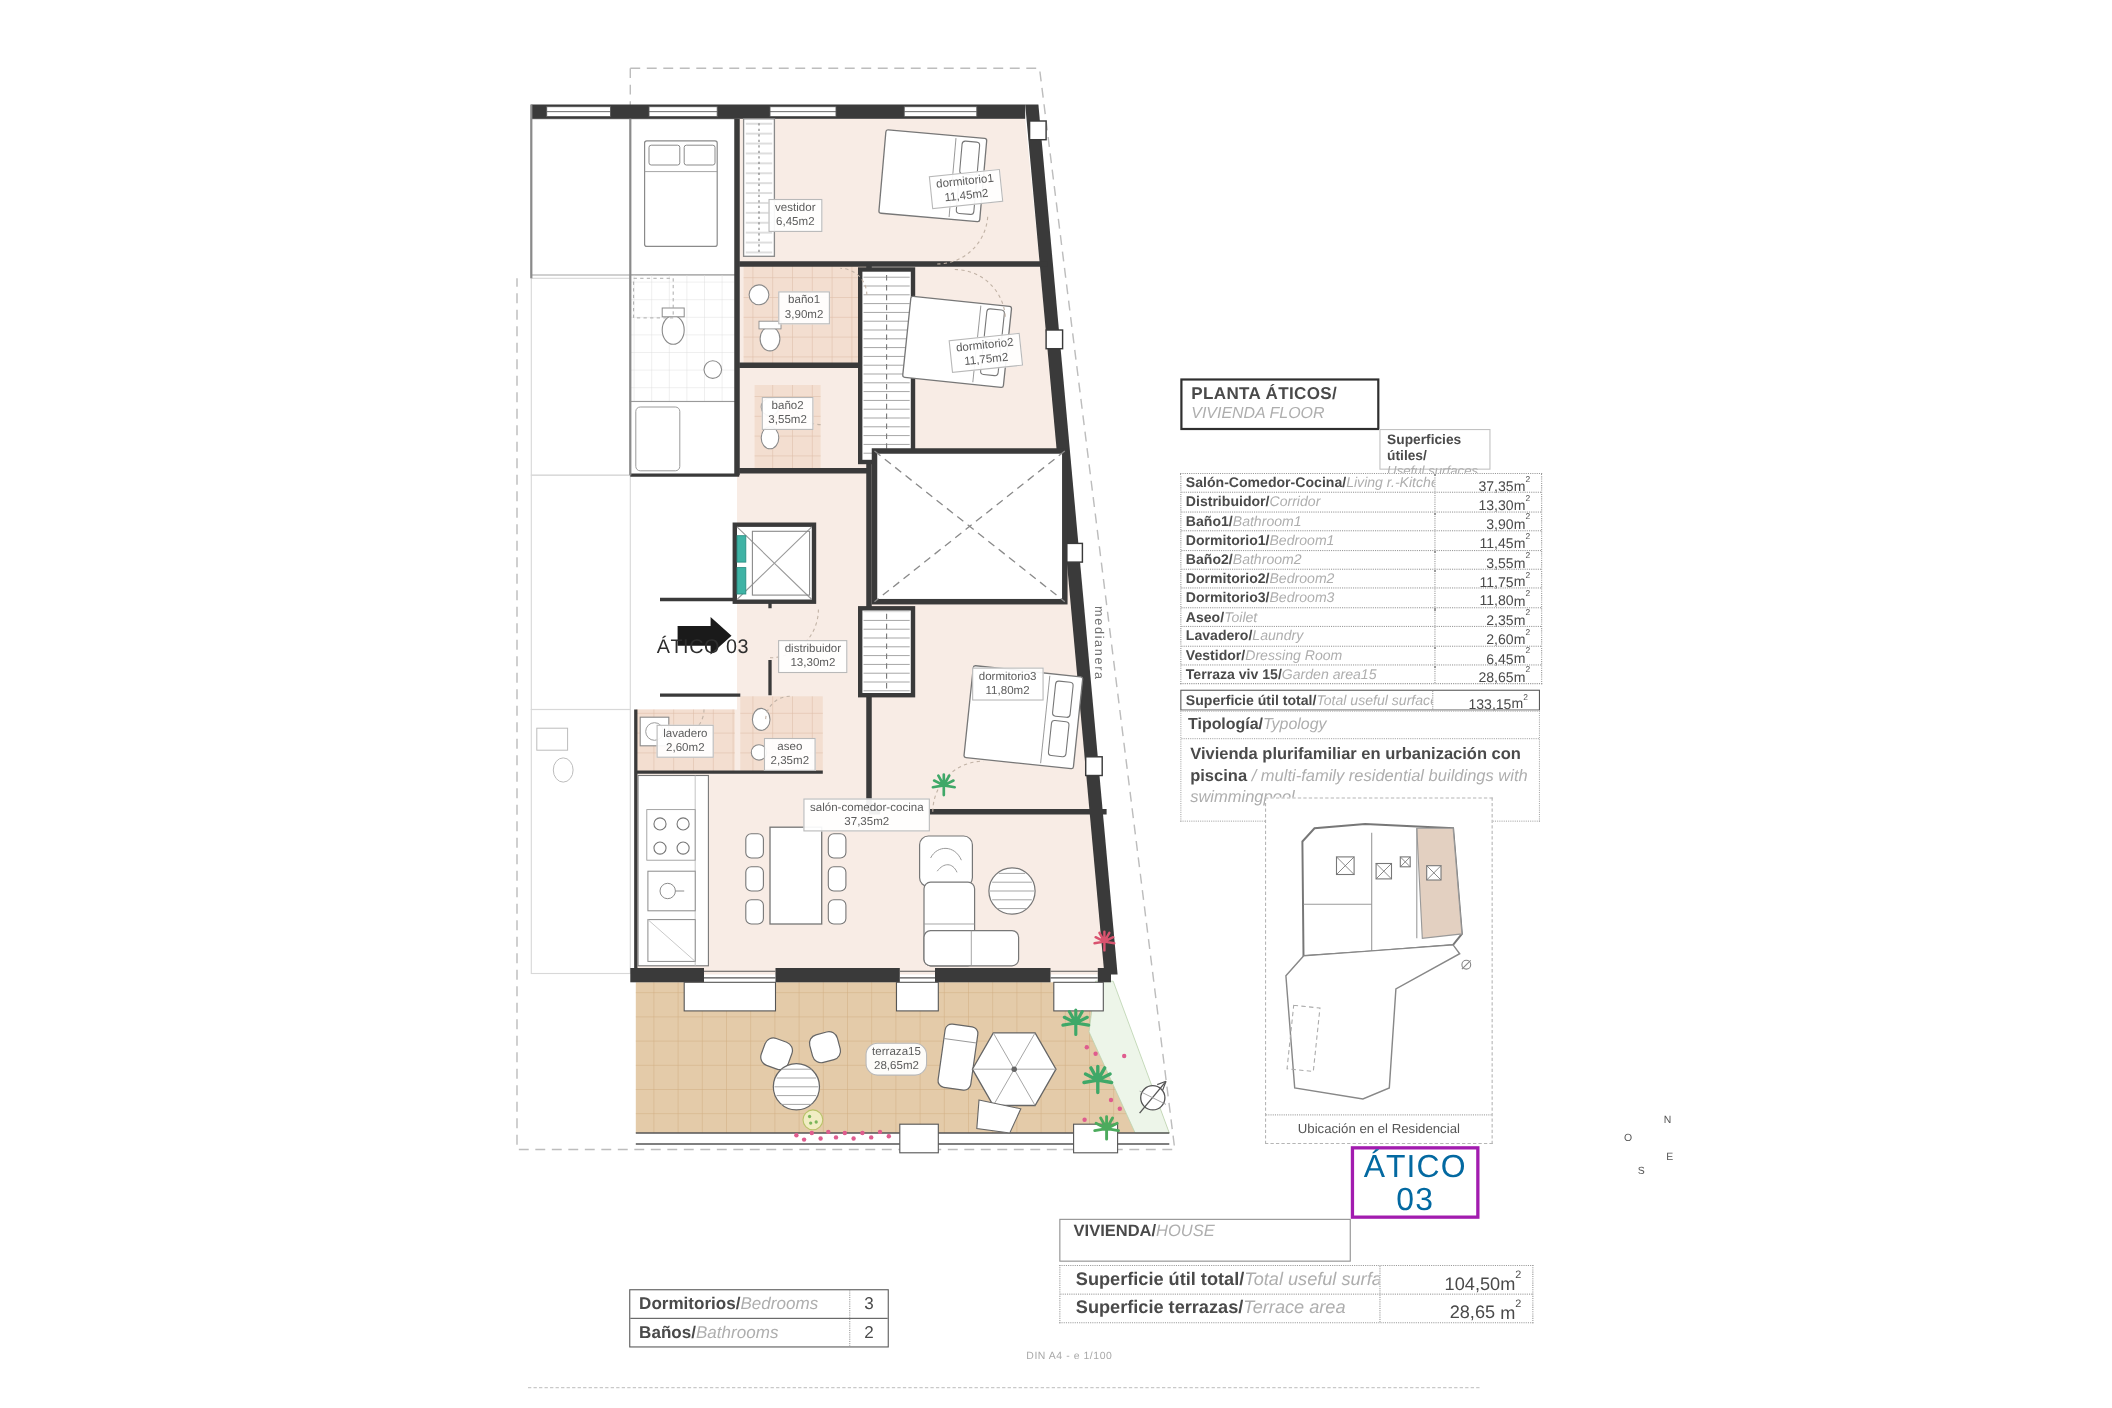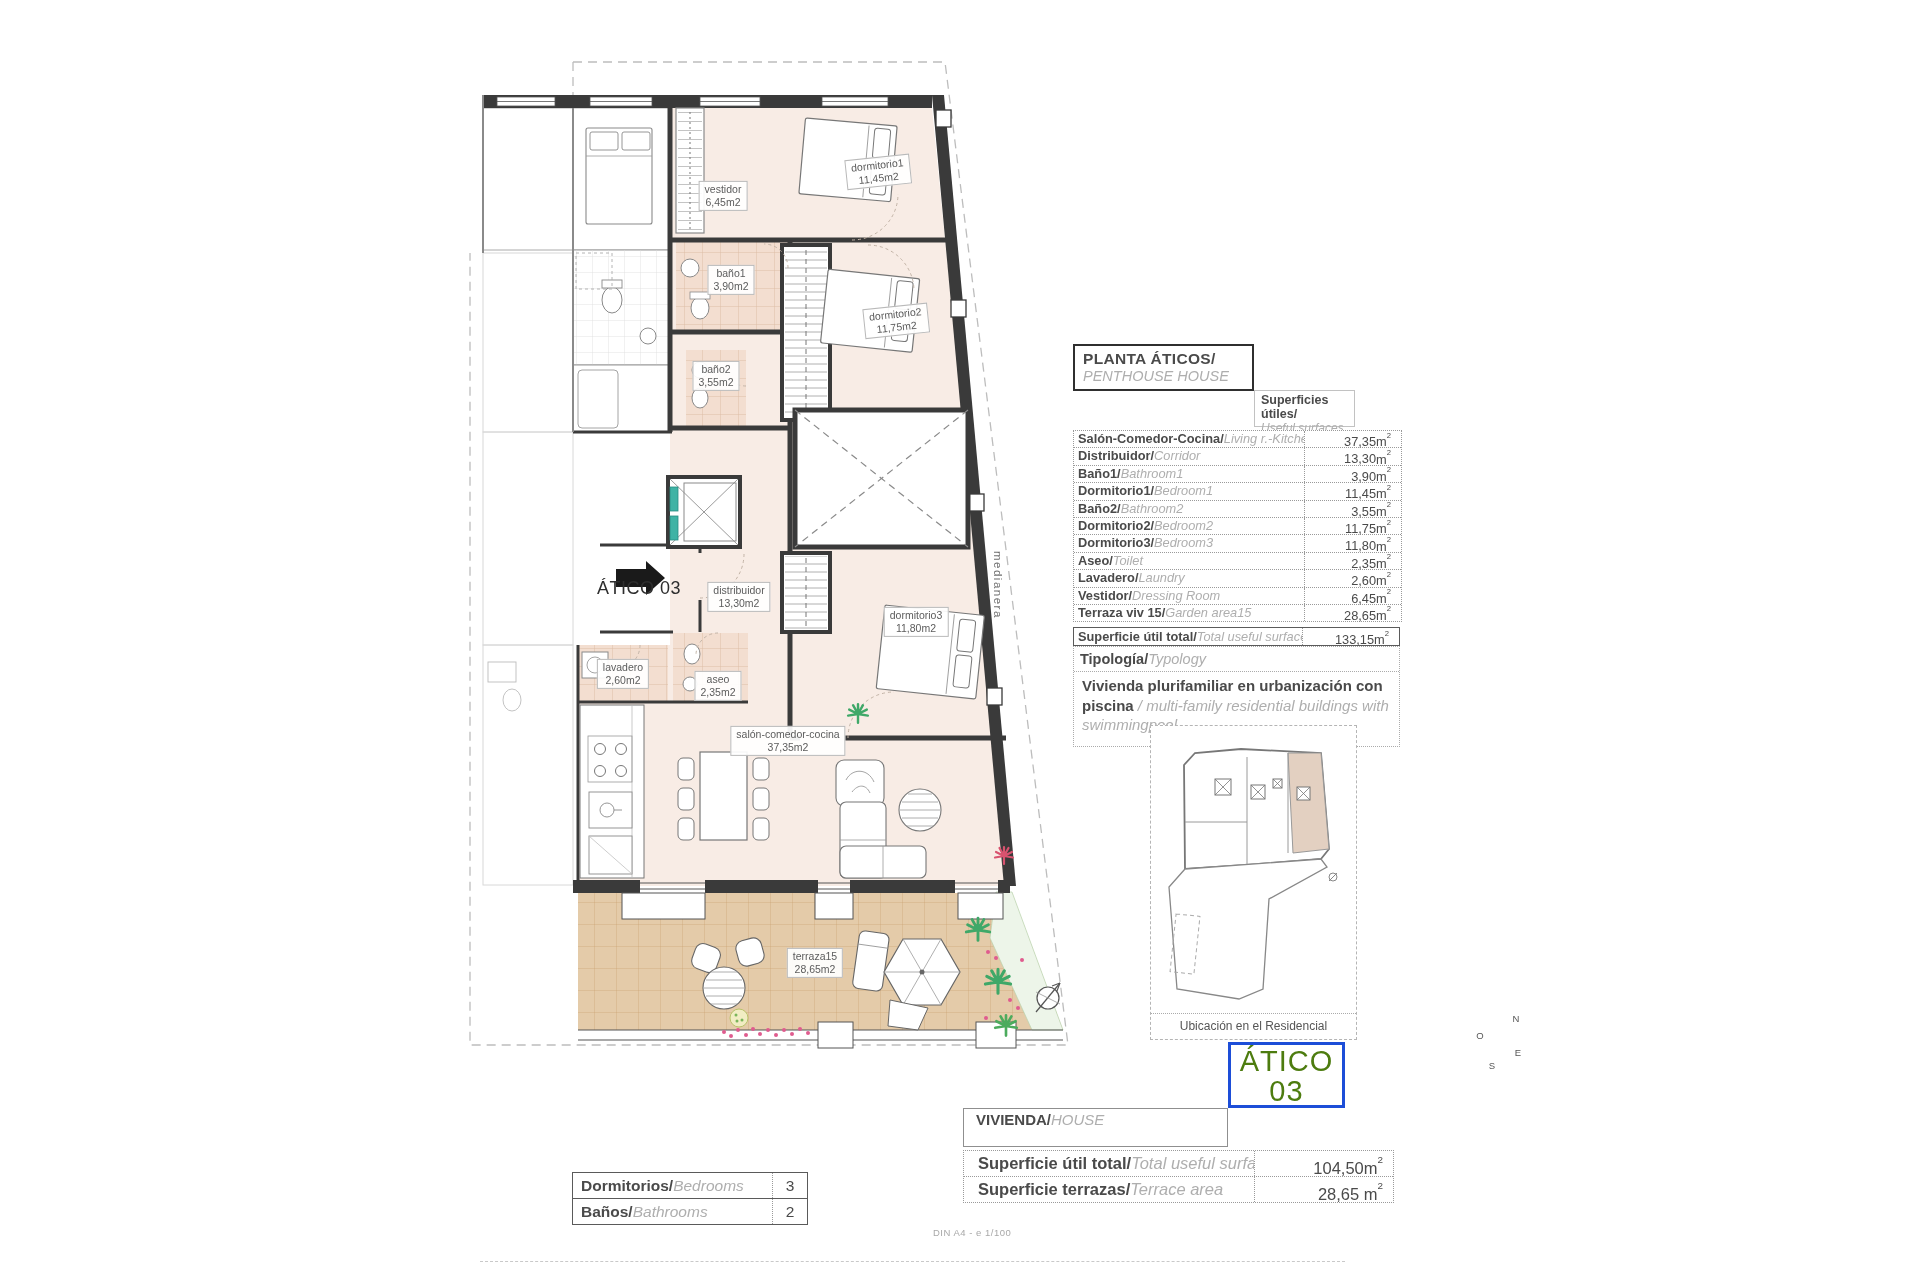--- a/index.html
+++ b/index.html
@@ -36,22 +36,22 @@
   .srow .val{width:86px;border-left:1px dotted #9a9a9a;text-align:right;padding-right:10px;white-space:nowrap;}
   .stotal{left:1073px;top:627px;width:327px;border:1.5px solid #5a5a5a;background:#fff;font-size:12.8px;box-sizing:border-box;}
   .stotal .srow{border-bottom:none;height:17px;line-height:17px;}
   .unit sup{font-size:.6em;position:relative;top:-.45em;}
   .typo{left:1073px;top:646px;width:327px;height:101px;border:1px dotted #ababab;background:#fff;box-sizing:border-box;}
   .typo .thead{border-bottom:1px dotted #ababab;padding:2px 6px;font-size:14.5px;height:20px;line-height:20px;}
   .typo .tbody{padding:4px 8px;font-size:15px;line-height:1.3;}
   .locbox{left:1150px;top:725px;width:207px;height:315px;border:1px dashed #b5b5b5;background:#fff;box-sizing:border-box;}
   .loccap{position:absolute;left:0;right:0;bottom:0;height:25px;border-top:1px dotted #ababab;
         text-align:center;font-size:12px;line-height:25px;color:#565656;}
-  .aticobox{left:1228px;top:1042px;width:117px;height:66px;border:3px solid #1d4ed8;background:#fff;
-        box-sizing:border-box;text-align:center;color:#4d7c0f;font-size:29px;line-height:1.05;
+  .aticobox{left:1228px;top:1042px;width:117px;height:66px;border:3px solid #a21caf;background:#fff;
+        box-sizing:border-box;text-align:center;color:#0369a1;font-size:29px;line-height:1.05;
         letter-spacing:1px;padding-top:1px;}
   .vivbar{left:963px;top:1108px;width:265px;height:39px;border:1px solid #8f8f8f;background:#fff;
         box-sizing:border-box;font-size:15px;line-height:21px;padding-left:12px;}
   .htable{left:963px;top:1150px;width:429px;border:1.5px dotted #9a9a9a;background:#fff;font-size:16.5px;}
   .hrow{display:flex;border-bottom:1px dotted #9a9a9a;height:25px;line-height:25px;}
   .hrow:last-child{border-bottom:none;}
   .hrow .lbl{flex:1;padding-left:14px;white-space:nowrap;overflow:hidden;}
   .hrow .lbl .small{font-size:10px;}
   .hrow .val{width:128px;border-left:1px dotted #9a9a9a;text-align:right;padding-right:10px;white-space:nowrap;}
   .rtable{left:572px;top:1172px;width:234px;border:1.3px solid #5a5a5a;background:#fff;font-size:15.5px;}
@@ -344,32 +344,32 @@
 <div class="plbl" style="left:723px;top:196px;"><span class="lname">vestidor</span><span class="larea">6,45m2</span></div>
 <div class="plbl rot" style="left:878px;top:172px;"><span class="lname">dormitorio1</span><span class="larea">11,45m2</span></div>
 <div class="plbl" style="left:731px;top:280px;"><span class="lname">baño1</span><span class="larea">3,90m2</span></div>
 <div class="plbl" style="left:716px;top:376px;"><span class="lname">baño2</span><span class="larea">3,55m2</span></div>
 <div class="plbl rot" style="left:896px;top:321px;"><span class="lname">dormitorio2</span><span class="larea">11,75m2</span></div>
 <div class="plbl" style="left:739px;top:597px;"><span class="lname">distribuidor</span><span class="larea">13,30m2</span></div>
 <div class="plbl" style="left:916px;top:622px;"><span class="lname">dormitorio3</span><span class="larea">11,80m2</span></div>
 <div class="plbl" style="left:623px;top:674px;"><span class="lname">lavadero</span><span class="larea">2,60m2</span></div>
 <div class="plbl" style="left:718px;top:686px;"><span class="lname">aseo</span><span class="larea">2,35m2</span></div>
 <div class="plbl" style="left:788px;top:741px;"><span class="lname">salón-comedor-cocina</span><span class="larea">37,35m2</span></div>
-<div class="plbl" style="left:815px;top:963px;"><span class="lname">terraza15</span><span class="larea">28,65m2</span></div>
+<div class="plbl" style="left:815px;top:963px;border-radius:11px;"><span class="lname">terraza15</span><span class="larea">28,65m2</span></div>
 
 <div class="atico-plan">ÁTICO 03</div>
 <div class="medianera">medianera</div>
 <div class="cletter" style="left:1516px;top:1018px;">N</div>
 <div class="cletter" style="left:1480px;top:1035px;">O</div>
 <div class="cletter" style="left:1492px;top:1065px;">S</div>
 <div class="cletter" style="left:1518px;top:1052px;">E</div>
 
 <div class="abs titlebox">
   <div class="t1 es">PLANTA ÁTICOS/</div>
-  <div class="t2 en">PENTHOUSE HOUSE</div>
+  <div class="t2 en">VIVIENDA FLOOR</div>
 </div>
 
 <div class="abs surfhead">
   <div class="t1 es">Superficies útiles/</div>
   <div class="t2 en">Useful surfaces</div>
 </div>
 
 <div class="abs stable">
   <div class="srow">
       <div class="lbl"><span class="es">Salón-Comedor-Cocina/</span><span class="en">Living r.-Kitchen</span></div>

